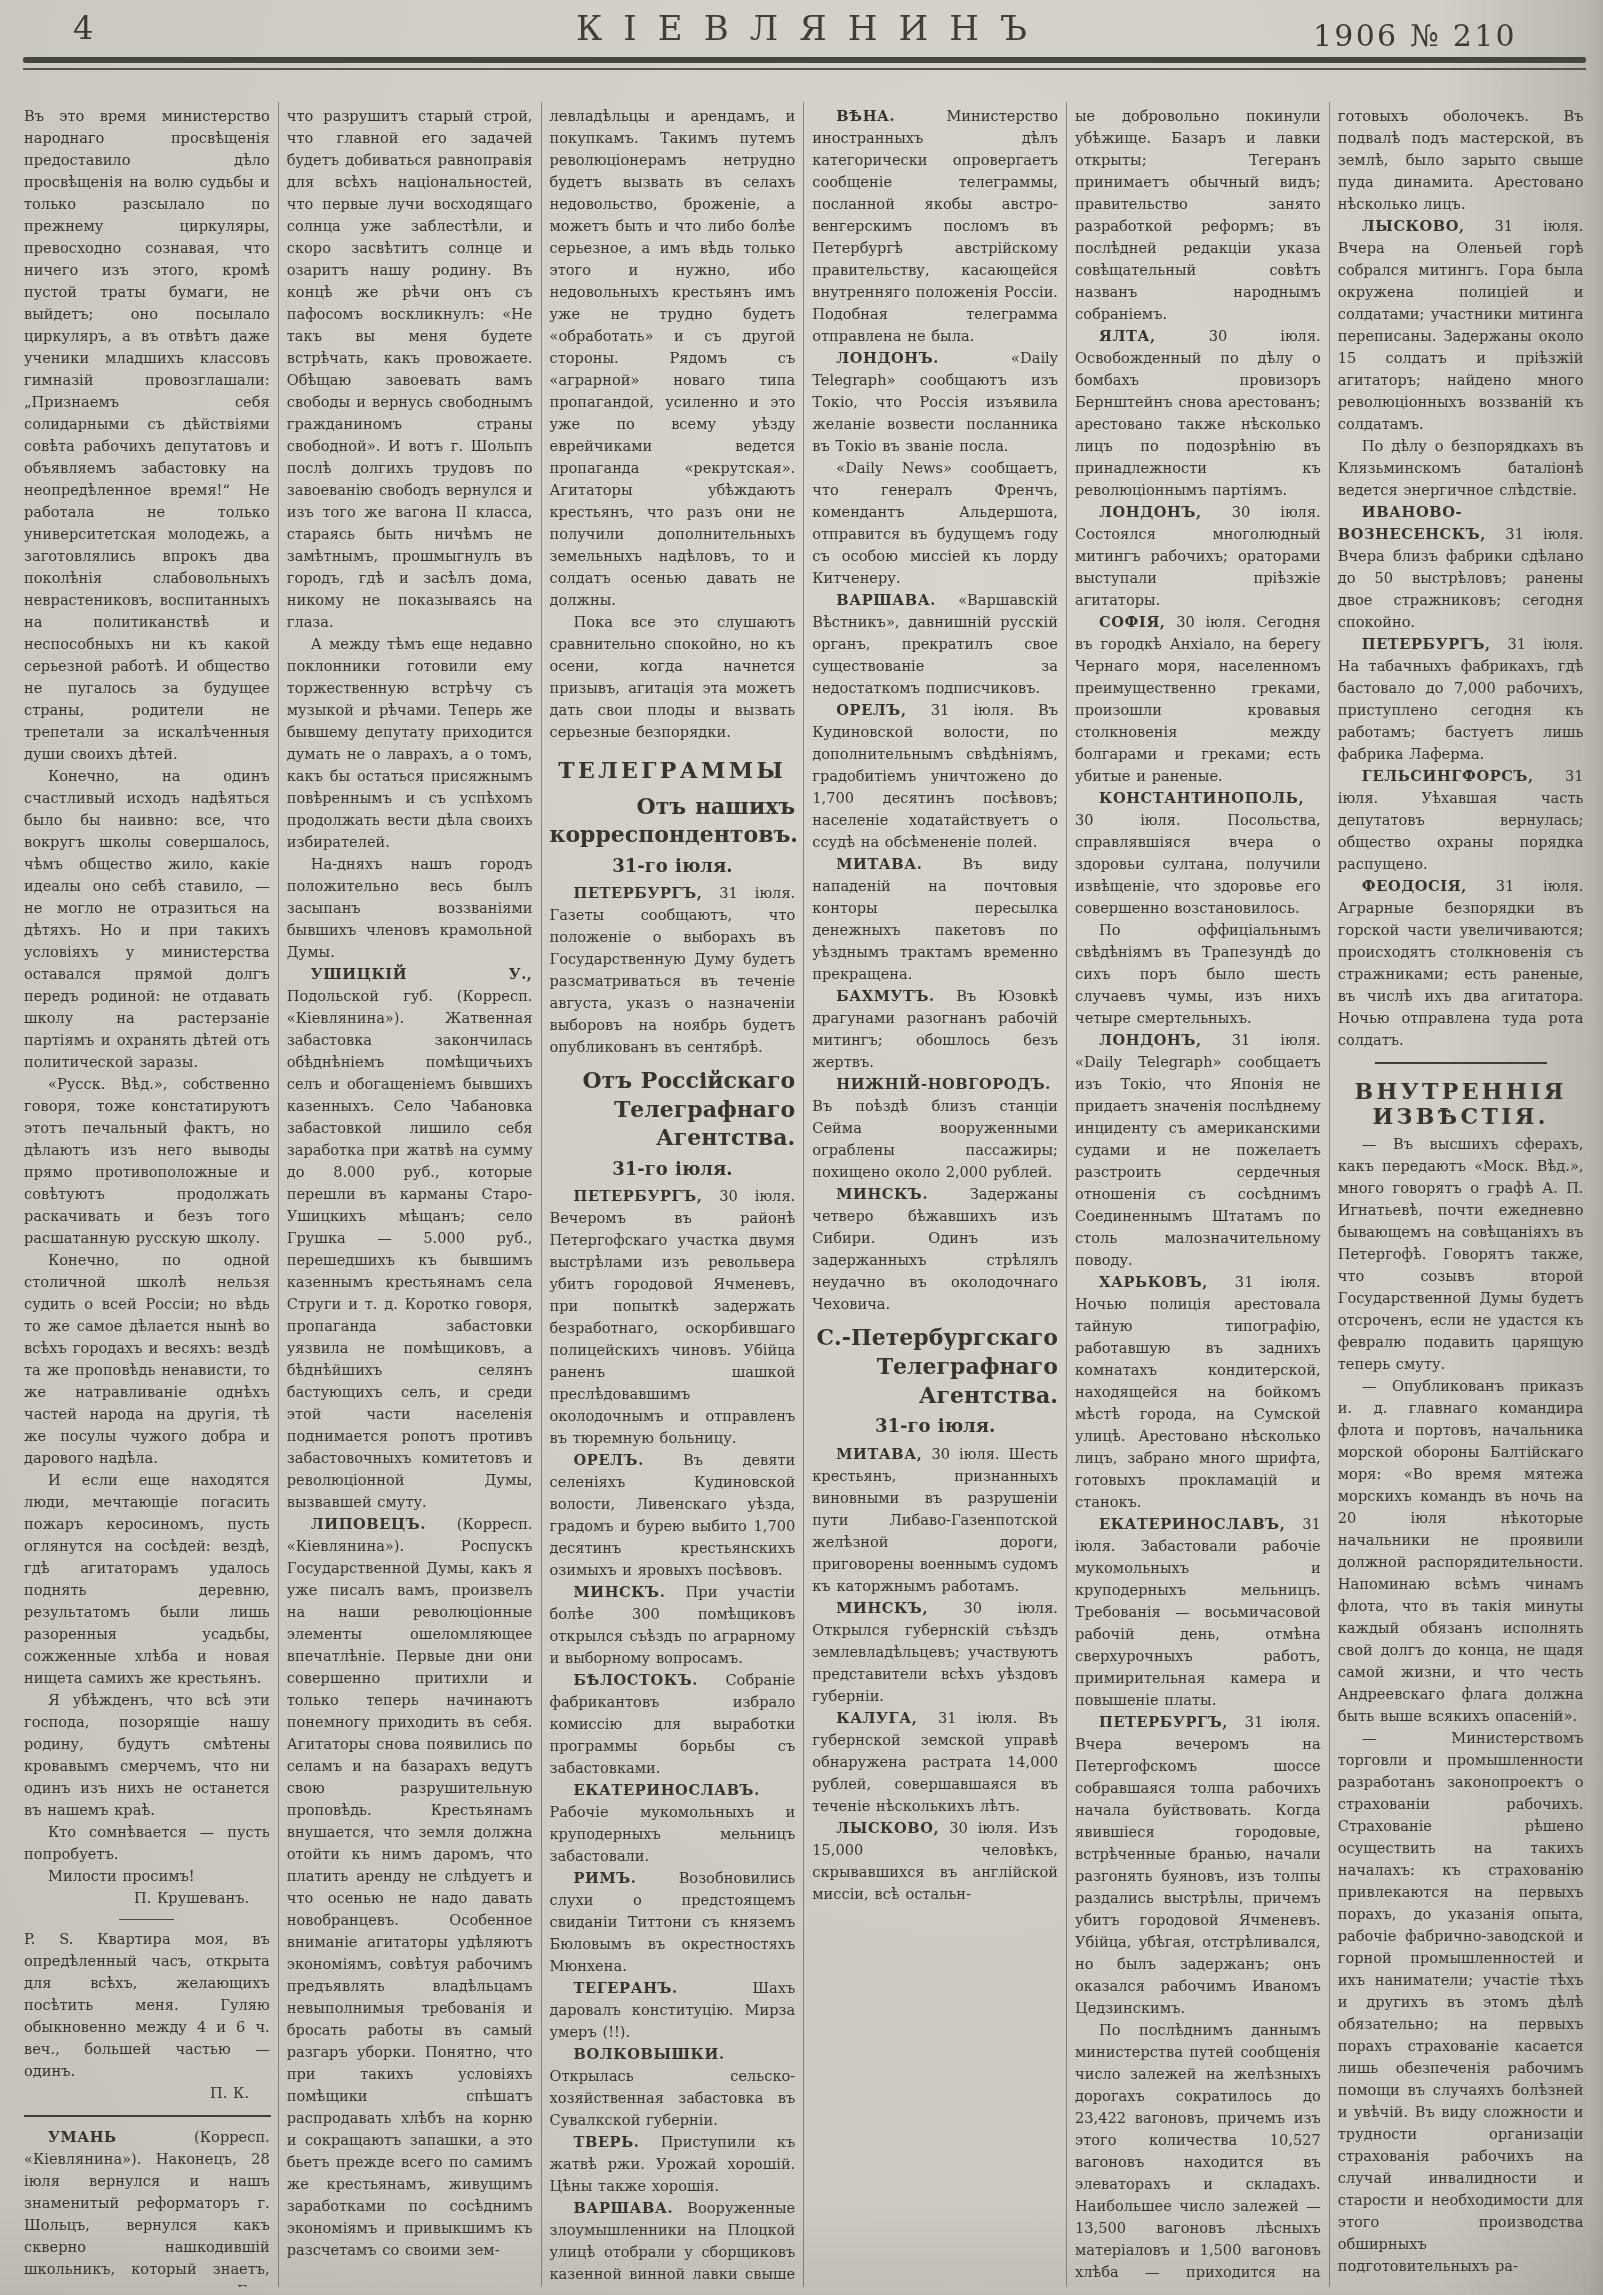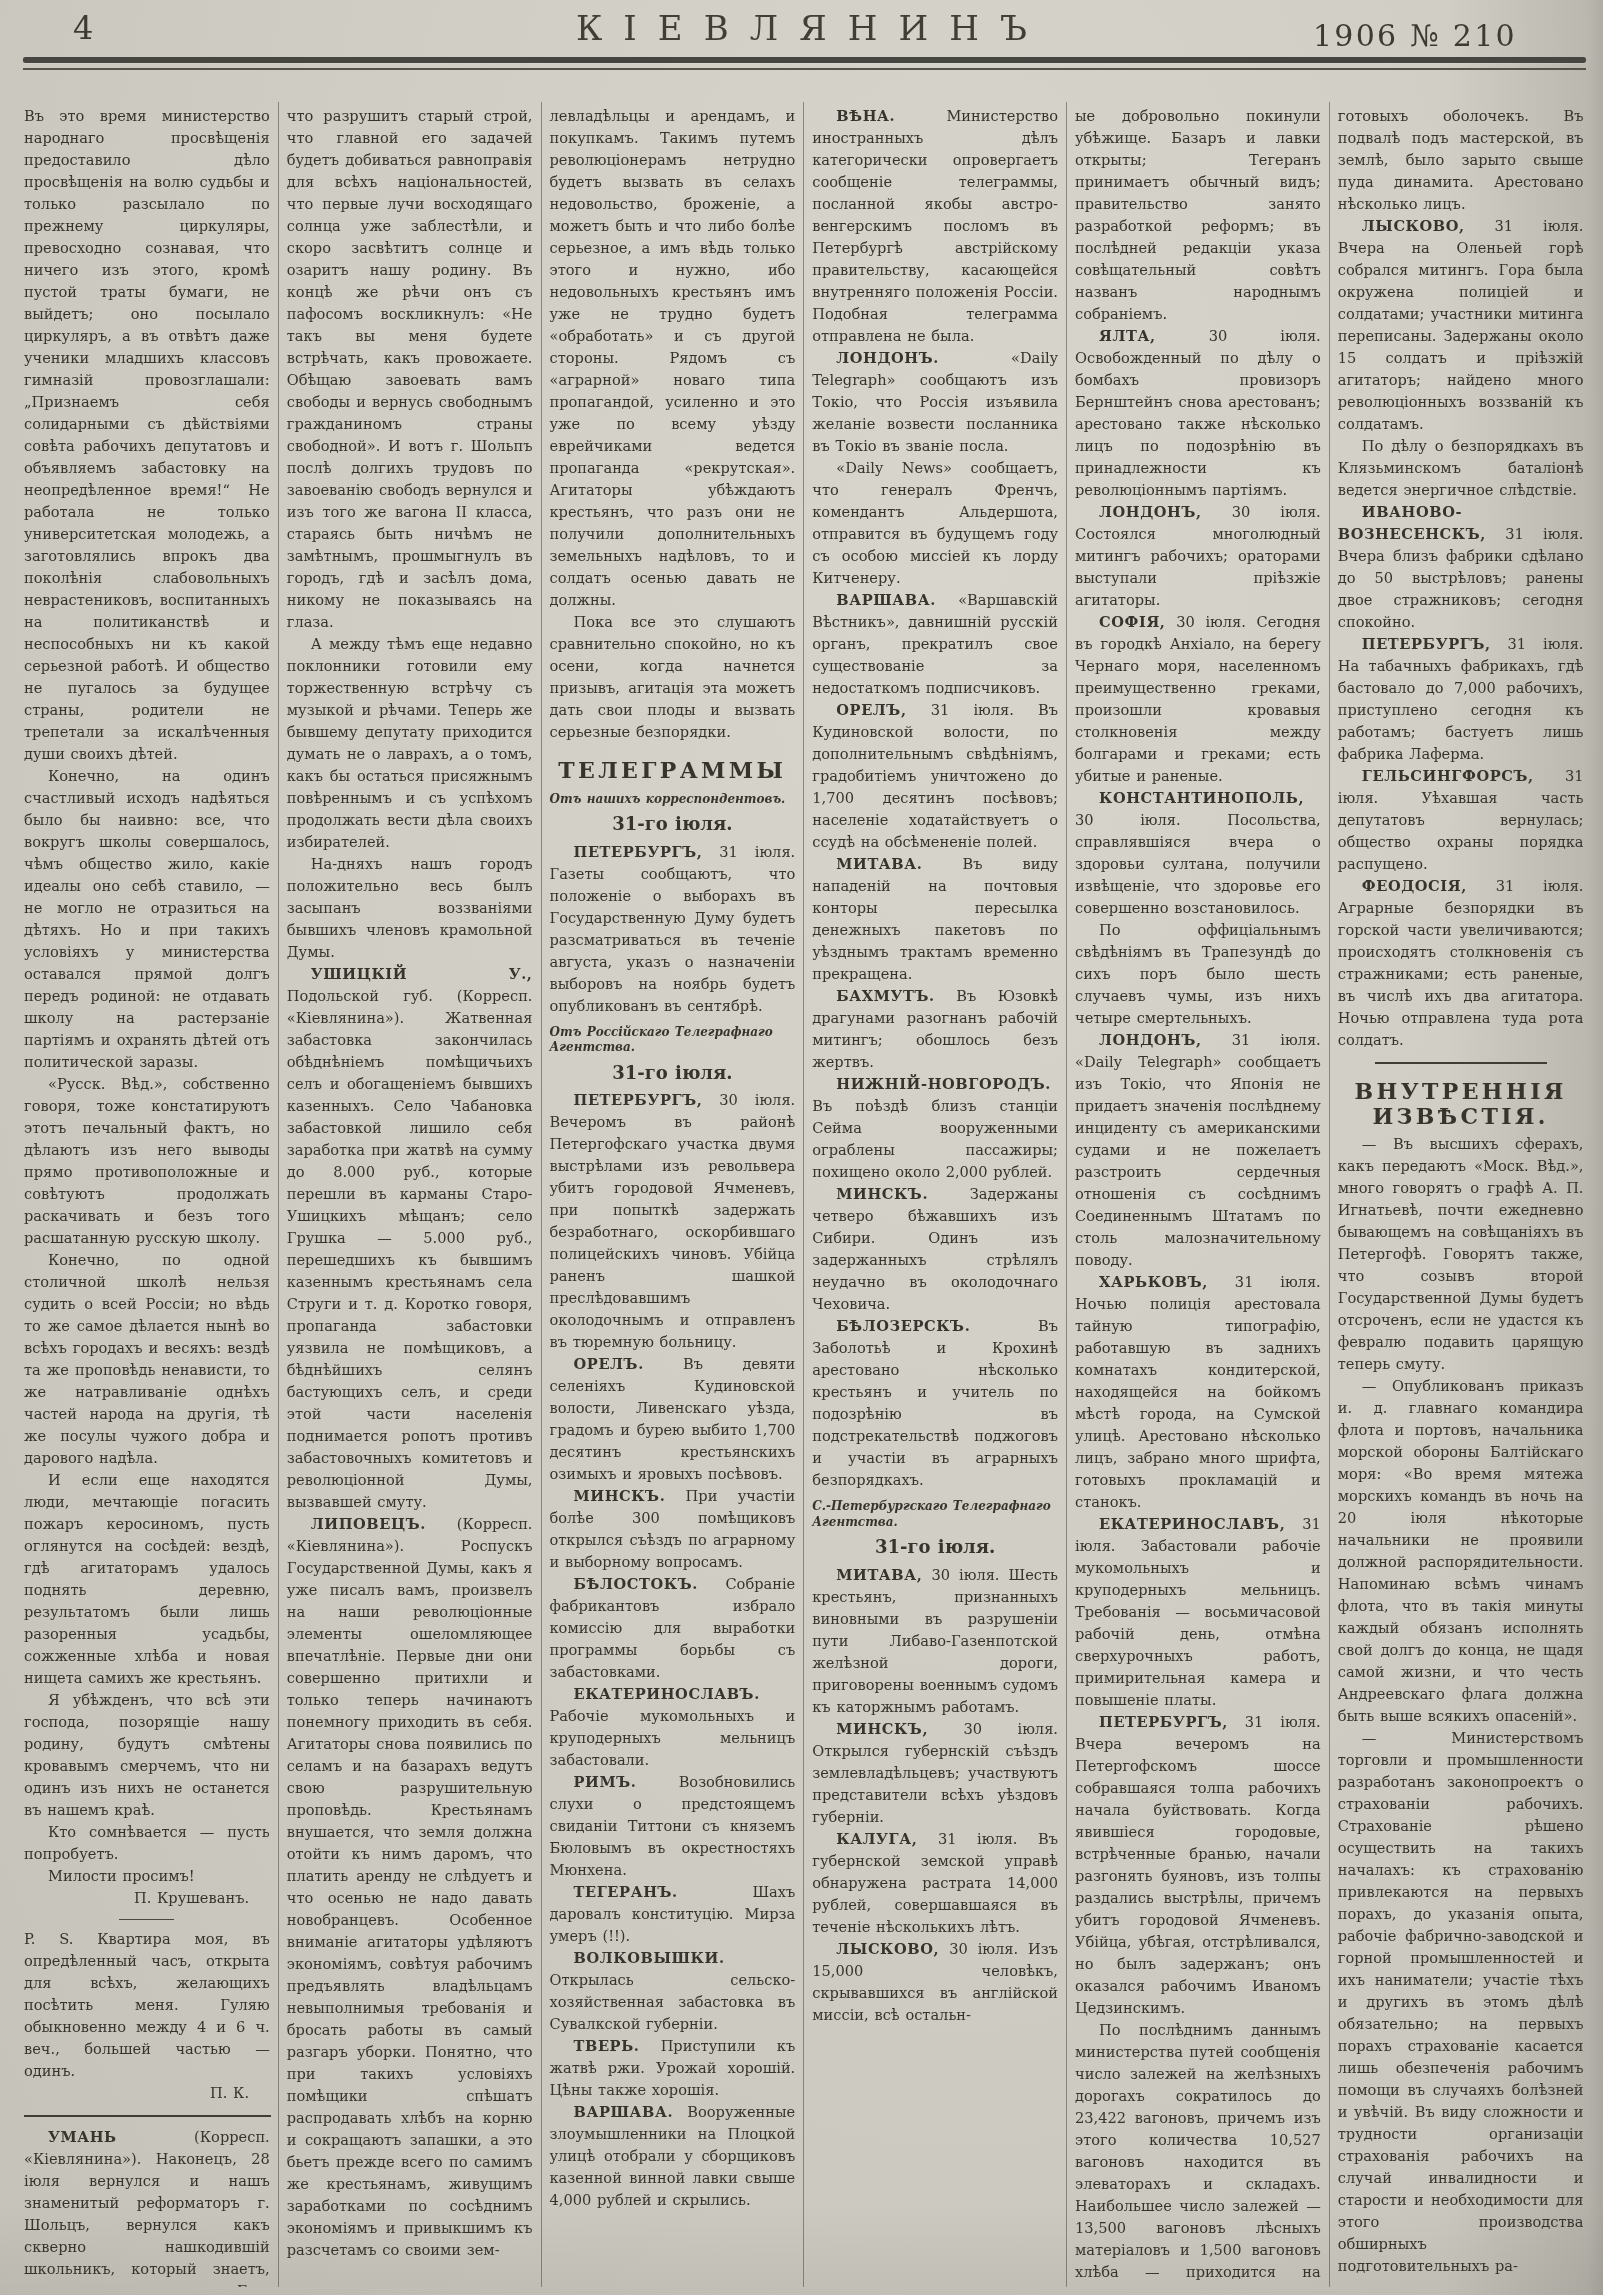--- a/index.html
+++ b/index.html
@@ -24,22 +24,22 @@
   .cols{position:absolute;top:79px;left:16px;right:11.5px;bottom:8px;display:flex;}
   .col{flex:1 1 0;padding:3.4px 8px 0 8px;overflow:hidden;
        font-size:14.6px;line-height:22px;text-align:justify;
        word-spacing:1.1px;margin-top:23px;}
   .col + .col{border-left:1.1px solid rgba(62,59,52,.5);}
   .para{margin:0;text-indent:24px;}
   .para.cont{text-indent:0;}
   .dl{font-weight:bold;letter-spacing:0.6px;}
   .h1{font-weight:bold;text-align:center;font-size:22px;letter-spacing:3.4px;
       line-height:1.15;margin:15px 0 3.4px 0;text-indent:0;}
-  .h2{font-weight:bold;text-align:left;font-size:12px;line-height:1.3;
-      margin:8px 0 1.1px 0;text-indent:0;font-style:italic;}
+  .h2{font-weight:bold;text-align:right;font-size:22px;line-height:1.3;
+      margin:8px 0 1.1px 0;text-indent:0;}
   .dateh{font-weight:bold;text-align:center;font-size:18px;margin:5.7px 0 5.7px 0;text-indent:0;}
   .sig{margin:0;text-align:right;padding-right:20.7px;text-indent:0;}
   .rule-s{width:55px;border-top:1.7px solid #4a473f;margin:9.2px auto 8px auto;}
   .rule-l{width:247px;border-top:2.9px solid #403d36;margin:11.5px auto 9.2px auto;}
   .rule-m{width:172px;border-top:2.3px solid #403d36;margin:10.3px auto 4.6px auto;}
 </style>
 </head>
 <body>
 
 <div class="page">
@@ -97,21 +97,20 @@
     <div class="col">
         <p class="para"><b class="dl">ВѢНА.</b> Министерство иностранныхъ дѣлъ категорически опровергаетъ сообщеніе телеграммы, посланной якобы австро-венгерскимъ посломъ въ Петербургѣ австрійскому правительству, касающейся внутренняго положенія Россіи. Подобная телеграмма отправлена не была.</p>
         <p class="para"><b class="dl">ЛОНДОНЪ.</b> «Daily Telegraph» сообщаютъ изъ Токіо, что Россія изъявила желаніе возвести посланника въ Токіо въ званіе посла.</p>
         <p class="para">«Daily News» сообщаетъ, что генералъ Френчъ, комендантъ Альдершота, отправится въ будущемъ году съ особою миссіей къ лорду Китченеру.</p>
         <p class="para"><b class="dl">ВАРШАВА.</b> «Варшавскій Вѣстникъ», давнишній русскій органъ, прекратилъ свое существованіе за недостаткомъ подписчиковъ.</p>
         <p class="para"><b class="dl">ОРЕЛЪ,</b> 31 іюля. Въ Кудиновской волости, по дополнительнымъ свѣдѣніямъ, градобитіемъ уничтожено до 1,700 десятинъ посѣвовъ; населеніе ходатайствуетъ о ссудѣ на обсѣмененіе полей.</p>
         <p class="para"><b class="dl">МИТАВА.</b> Въ виду нападеній на почтовыя конторы пересылка денежныхъ пакетовъ по уѣзднымъ трактамъ временно прекращена.</p>
         <p class="para"><b class="dl">БАХМУТЪ.</b> Въ Юзовкѣ драгунами разогнанъ рабочій митингъ; обошлось безъ жертвъ.</p>
         <p class="para"><b class="dl">НИЖНІЙ-НОВГОРОДЪ.</b> Въ поѣздѣ близъ станціи Сейма вооруженными ограблены пассажиры; похищено около 2,000 рублей.</p>
         <p class="para"><b class="dl">МИНСКЪ.</b> Задержаны четверо бѣжавшихъ изъ Сибири. Одинъ изъ задержанныхъ стрѣлялъ неудачно въ околодочнаго Чеховича.</p>
-        <p class="para"><b class="dl">БѢЛОЗЕРСКЪ.</b> Въ Заболотьѣ и Крохинѣ арестовано нѣсколько крестьянъ и учитель по подозрѣнію въ подстрекательствѣ поджоговъ и участіи въ аграрныхъ безпорядкахъ.</p>
         <div class="h2">С.-Петербургскаго Телеграфнаго Агентства.</div>
         <div class="dateh">31-го іюля.</div>
         <p class="para"><b class="dl">МИТАВА,</b> 30 іюля. Шесть крестьянъ, признанныхъ виновными въ разрушеніи пути Либаво-Газенпотской желѣзной дороги, приговорены военнымъ судомъ къ каторжнымъ работамъ.</p>
         <p class="para"><b class="dl">МИНСКЪ,</b> 30 іюля. Открылся губернскій съѣздъ землевладѣльцевъ; участвуютъ представители всѣхъ уѣздовъ губерніи.</p>
         <p class="para"><b class="dl">КАЛУГА,</b> 31 іюля. Въ губернской земской управѣ обнаружена растрата 14,000 рублей, совершавшаяся въ теченіе нѣсколькихъ лѣтъ.</p>
         <p class="para"><b class="dl">ЛЫСКОВО,</b> 30 іюля. Изъ 15,000 человѣкъ, скрывавшихся въ англійской миссіи, всѣ остальн-</p>
       </div>
     <div class="col">
         <p class="para cont">ые добровольно покинули убѣжище. Базаръ и лавки открыты; Тегеранъ принимаетъ обычный видъ; правительство занято разработкой реформъ; въ послѣдней редакціи указа совѣщательный совѣтъ названъ народнымъ собраніемъ.</p>
         <p class="para"><b class="dl">ЯЛТА,</b> 30 іюля. Освобожденный по дѣлу о бомбахъ провизоръ Бернштейнъ снова арестованъ; арестовано также нѣсколько лицъ по подозрѣнію въ принадлежности къ революціоннымъ партіямъ.</p>

